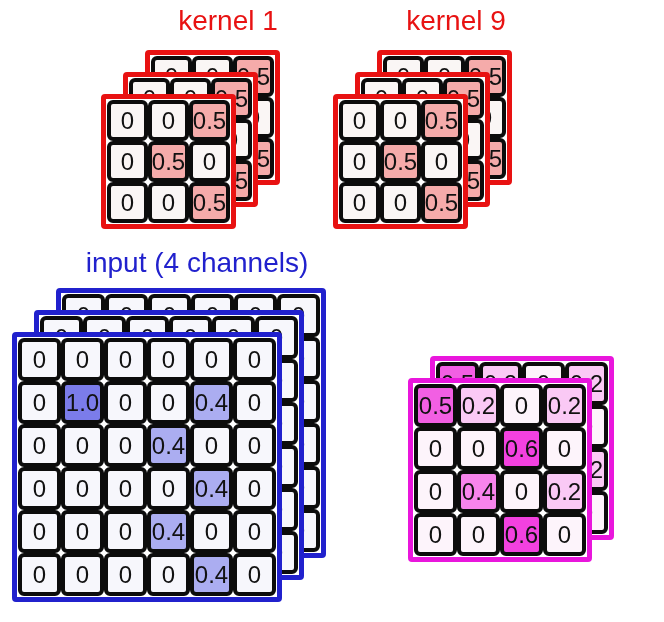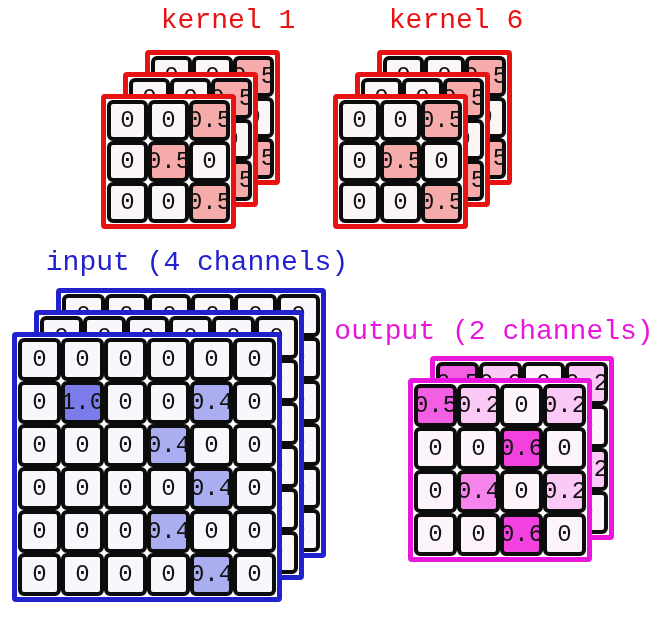--- a/index.html
+++ b/index.html
@@ -2,21 +2,21 @@
 <html><head>
 <meta charset="utf-8">
 <style>
   html, body { margin: 0; padding: 0; background: #ffffff; }
   #canvas {
     position: relative;
     width: 664px;
     height: 622px;
     background: #ffffff;
     overflow: hidden;
-    font-family: Liberation Mono, monospace;
+    font-family: Liberation Sans, sans-serif;
   }
   .stack-title {
     position: absolute;
     transform: translateX(-50%);
     font-size: 28px;
     line-height: 1.1;
     white-space: nowrap;
     font-weight: normal;
   }
   .matrix {
@@ -40,23 +40,22 @@
     white-space: nowrap;
     overflow: visible;
     box-sizing: content-box;
   }
 </style>
 </head>
 <body>
 
 <div id="canvas">
   <div class="stack-title" style="left: 228px; top: 6px; color: rgb(232, 18, 18);">kernel 1</div>
-  <div class="stack-title" style="left: 456px; top: 6px; color: rgb(232, 18, 18);">kernel 6</div>
+  <div class="stack-title" style="left: 456px; top: 6px; color: rgb(232, 18, 18);">kernel 9</div>
   <div class="stack-title" style="left: 197px; top: 248px; color: rgb(33, 33, 205);">input (4 channels)</div>
-  <div class="stack-title" style="left: 494px; top: 317px; color: rgb(233, 22, 220);">output (2 channels)</div>
   <div id="stacks">
       <div class="matrix" style="left: 145px; top: 50px; border-color: rgb(232, 18, 18); grid-template-columns: repeat(3, auto);">
         <div class="cell" style="width: 33px; height: 33px; background: rgb(250, 246, 245);">0</div>
         <div class="cell" style="width: 33px; height: 33px; background: rgb(250, 246, 245);">0</div>
         <div class="cell" style="width: 33px; height: 33px; background: rgb(245, 171, 170);">0.5</div>
         <div class="cell" style="width: 33px; height: 33px; background: rgb(250, 246, 245);">0</div>
         <div class="cell" style="width: 33px; height: 33px; background: rgb(245, 171, 170);">0.5</div>
         <div class="cell" style="width: 33px; height: 33px; background: rgb(250, 246, 245);">0</div>
         <div class="cell" style="width: 33px; height: 33px; background: rgb(250, 246, 245);">0</div>
         <div class="cell" style="width: 33px; height: 33px; background: rgb(250, 246, 245);">0</div>

